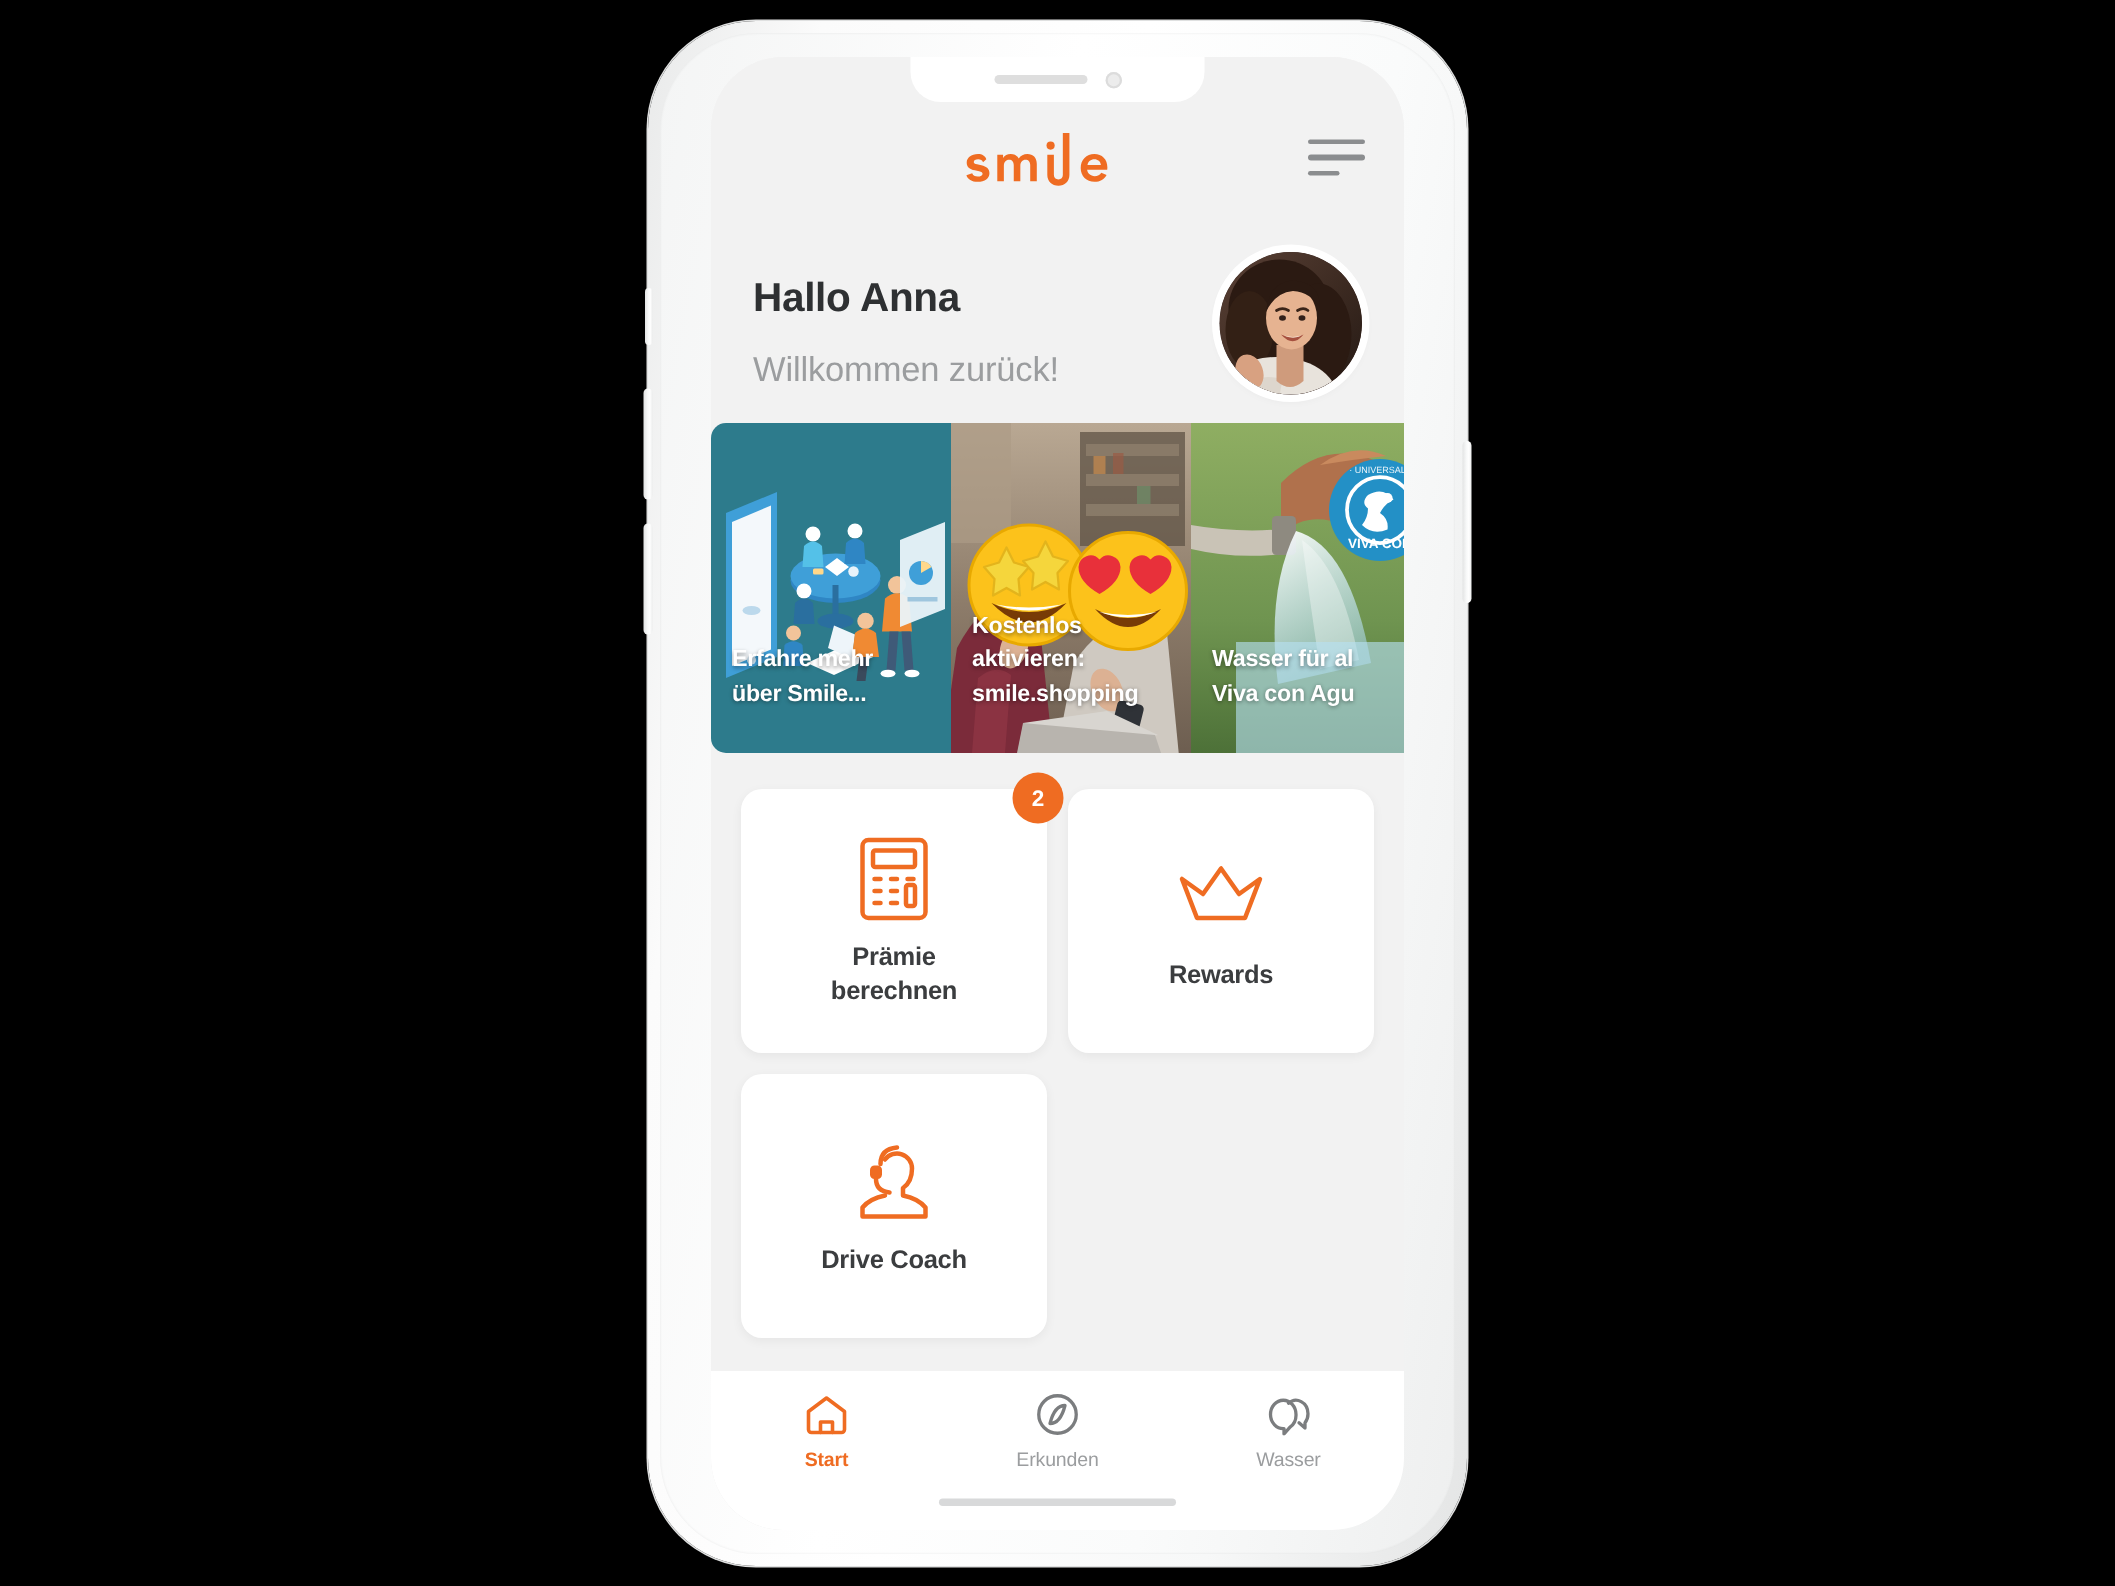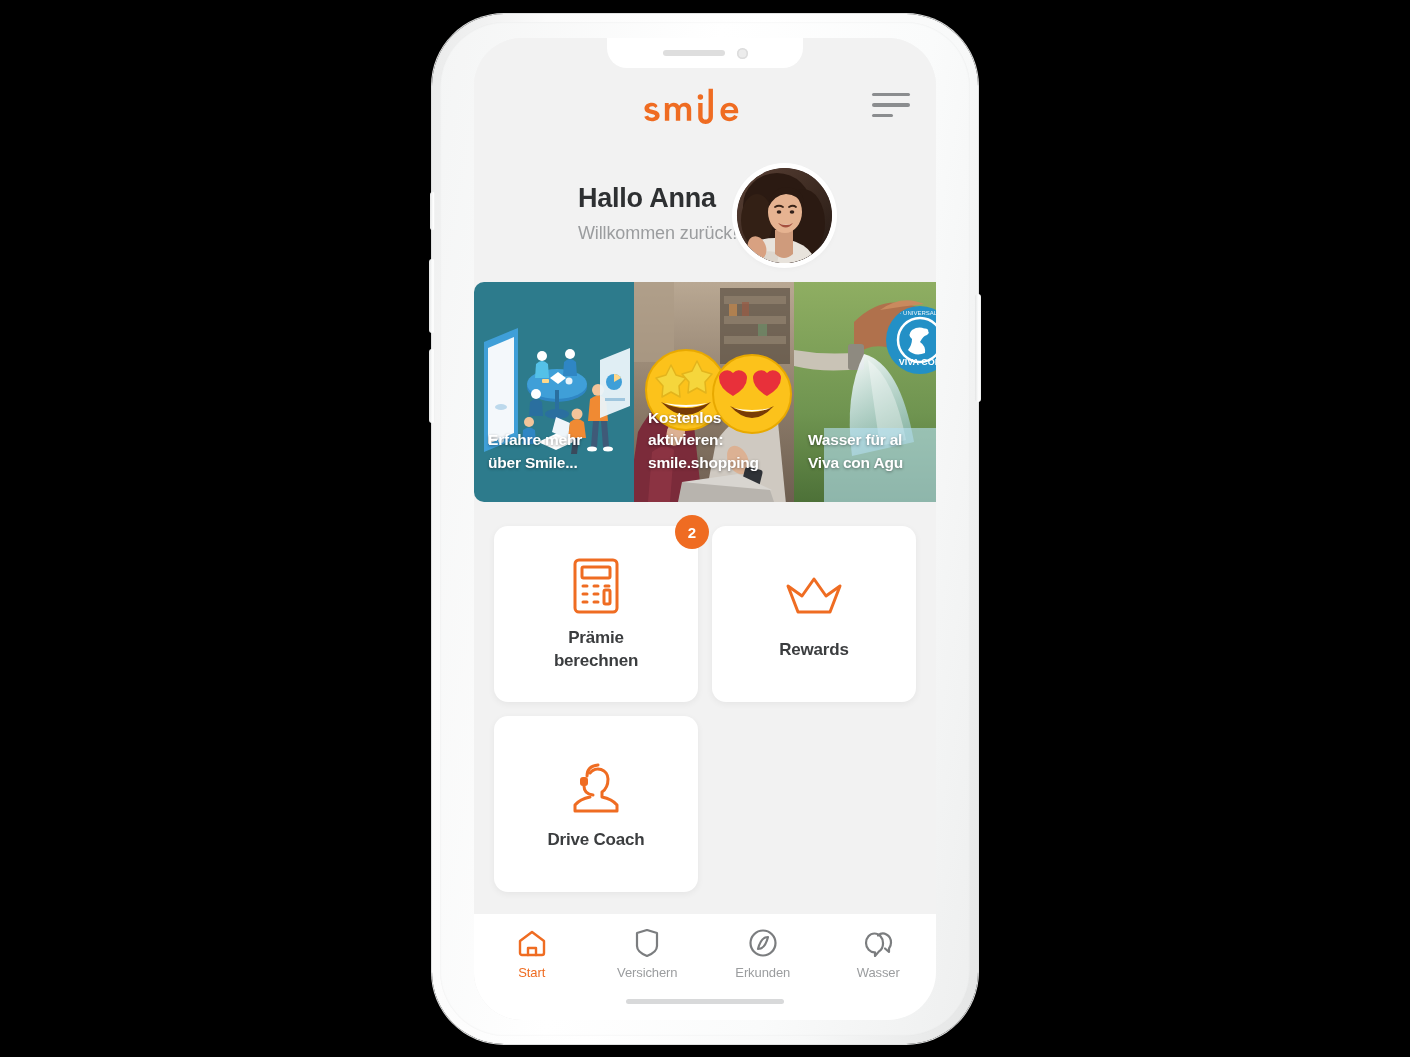--- a/index.html
+++ b/index.html
@@ -128,35 +128,35 @@
   #menu-button span:nth-child(1) { width: 100%; }
   #menu-button span:nth-child(2) { width: 100%; }
   #menu-button span:nth-child(3) { width: 56%; }
 
   
   #greeting-section {
     flex: none;
     padding: 10px 28px 0 28px;
     display: flex;
     align-items: flex-start;
-    justify-content: center;
+    justify-content: space-between;
     height: 120px;
   }
   #greeting-text { padding-top: 14px; }
   #greeting-title {
     font-size: 27px;
     font-weight: bold;
     color: #2e3032;
     letter-spacing: -0.2px;
     line-height: 1.2;
   }
   #greeting-subtitle {
-    font-size: 18px;
+    font-size: 23px;
     color: #9b9d9f;
-    margin-top: 9px;
+    margin-top: 19px;
     letter-spacing: -0.1px;
   }
   #avatar {
     width: 95px; height: 95px;
     border-radius: 50%;
     flex: none;
     background: #3a2620;
     box-shadow: 0 0 0 5px #ffffff, 0 2px 8px rgba(0,0,0,0.10);
     overflow: hidden;
     position: relative;
@@ -271,21 +271,21 @@
     gap: 7px;
     cursor: pointer;
   }
   .nav-icon { height: 30px; display: flex; align-items: center; justify-content: center; }
   .nav-icon svg { display: block; }
   .nav-label {
     font-size: 13px;
     color: #9b9d9f;
     letter-spacing: -0.1px;
   }
-  .nav-item.active .nav-label { color: #ef6c22; font-weight: normal; }
+  .nav-item.active .nav-label { color: #ef6c22; font-weight: bold; }
   #home-indicator {
     position: absolute;
     bottom: 16px;
     left: 50%;
     transform: translateX(-50%);
     width: 158px; height: 5px;
     border-radius: 3px;
     background: #d8d9da;
   }
 </style>
@@ -596,28 +596,20 @@
         <div class="nav-item active">
           <div class="nav-icon">
             <svg width="28" height="27" viewBox="0 0 28 27" fill="none" stroke="#ef6c22" stroke-width="2.4" stroke-linecap="round" stroke-linejoin="round">
               <path d="M2 11 L14 2 L26 11 v12 a2 2 0 0 1 -2 2 h-20 a2 2 0 0 1 -2-2z"></path>
               <path d="M10 25 v-7 h8 v7"></path>
             </svg>
           </div>
           <div class="nav-label">Start</div>
         </div>
 
-        <div class="nav-item">
-          <div class="nav-icon">
-            <svg width="26" height="28" viewBox="0 0 26 28" fill="none" stroke="#7b7d7f" stroke-width="2.2" stroke-linecap="round" stroke-linejoin="round">
-              <path d="M3 4 L13 1 L23 4 v13 q0 6 -10 10 q-10-4 -10-10z"></path>
-            </svg>
-          </div>
-          <div class="nav-label">Versichern</div>
-        </div>
 
         <div class="nav-item">
           <div class="nav-icon">
             <svg width="28" height="28" viewBox="0 0 28 28" fill="none" stroke="#7b7d7f" stroke-width="2.2" stroke-linecap="round" stroke-linejoin="round">
               <circle cx="14" cy="14" r="12.5"></circle>
               <path d="M19 8 q-3 12 -10 12 q3-12 10-12z"></path>
             </svg>
           </div>
           <div class="nav-label">Erkunden</div>
         </div>

